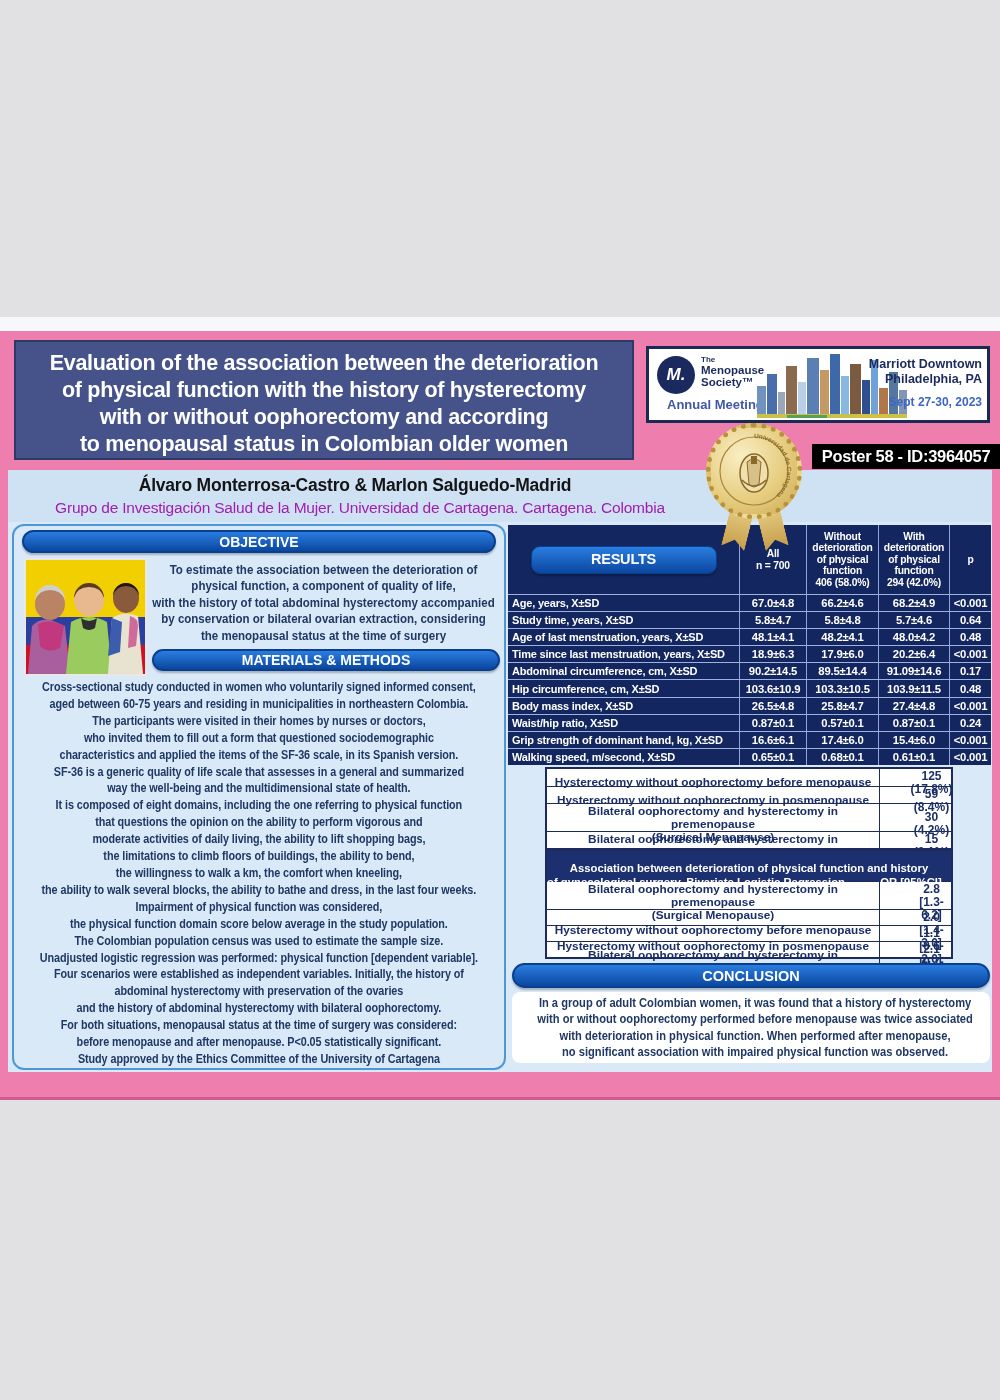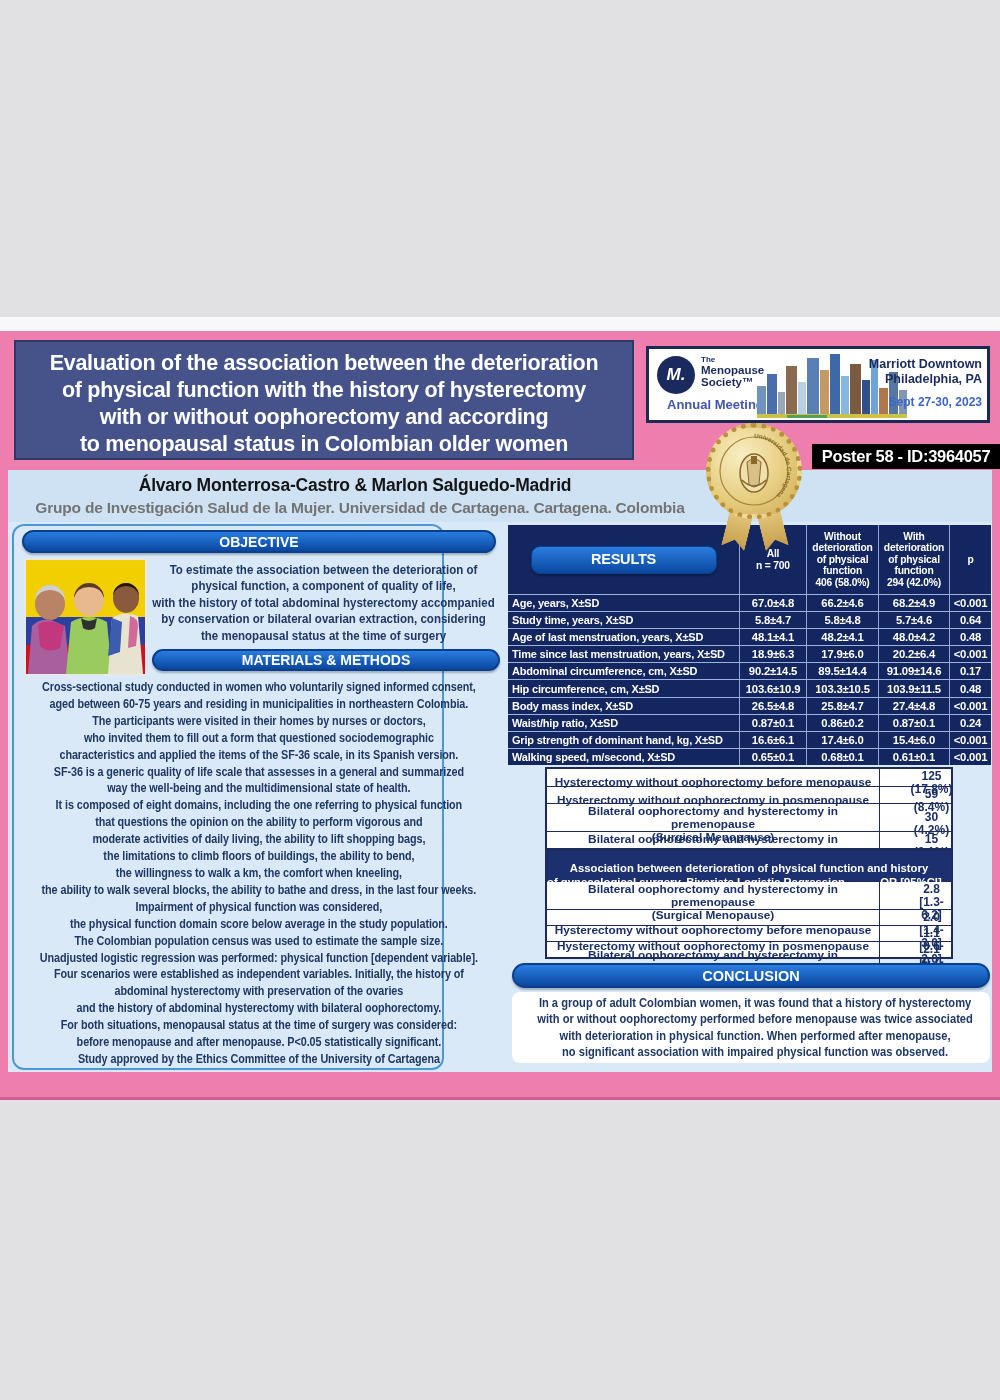--- a/index.html
+++ b/index.html
@@ -21,30 +21,30 @@
   .skyline { position:absolute; left:108px; bottom:2px; }
   .venue { position:absolute; right:5px; top:8px; text-align:right; }
   .venue-l1, .venue-l2 { font-size:12.5px; font-weight:bold; color:#1b2a5e; line-height:15px; }
   .dates { font-size:12px; font-weight:bold; color:#3c66c4; margin-top:8px; }
   .poster-id { position:absolute; left:812px; top:113px; width:188px; height:25px; background:#000; color:#fff;
     font-weight:bold; font-size:16.5px; display:flex; align-items:center; justify-content:center; letter-spacing:-0.3px; }
   .badge { position:absolute; left:700px; top:92px; width:112px; height:140px; z-index:5; }
 
   .authors-strip { position:absolute; left:8px; top:139px; width:984px; height:52px; background:#cfe2f4; text-align:center; }
   .authors { font-size:17.5px; font-weight:bold; color:#141414; margin-top:5px; margin-right:290px; letter-spacing:-0.2px; }
-  .affiliation { font-size:15.5px; font-weight:bold; color:#737373; margin-top:3px; margin-right:280px; letter-spacing:-0.2px; }
+  .affiliation { font-size:15.5px; font-weight:normal; color:#a21caf; margin-top:3px; margin-right:280px; letter-spacing:-0.2px; }
 
   .content-bg { position:absolute; left:8px; top:191px; width:984px; height:550px; background:#d9e9f7; }
 
   
   .pill { background:linear-gradient(180deg,#2a7de0,#0a47a0); border:2px solid #0a3f8e; border-radius:13px; color:#fff;
     font-weight:bold; display:flex; align-items:center; justify-content:center; box-shadow:0 2px 2px rgba(0,0,0,.25); }
 
   
-  .left-panel { position:absolute; left:12px; top:193px; width:432px; height:546px; border:2px solid #4e97d6; border-radius:12px; }
+  .left-panel { position:absolute; left:12px; top:193px; width:494px; height:546px; border:2px solid #4e97d6; border-radius:12px; }
   .objective-pill { position:absolute; left:8px; top:4px; width:474px; height:23px; font-size:14px; }
   .photo { position:absolute; left:10px; top:32px; width:123px; height:118px; border:2px solid #e8e8e8; }
   .objective-text { position:absolute; left:134px; top:36px; width:390px; text-align:center; color:#1f3864;
     font-weight:bold; font-size:12.8px; line-height:16.4px; transform:scaleX(.9); transform-origin:left top; }
   .mm-pill { position:absolute; left:138px; top:123px; width:348px; height:22px; font-size:14px; }
   .methods-text { position:absolute; left:2px; top:153px; width:552px; text-align:center; color:#1f3864;
     font-weight:bold; font-size:12.3px; line-height:16.9px; transform:scaleX(.88); transform-origin:left top; letter-spacing:-0.1px; }
 
   
   .results-table { position:absolute; left:508px; top:194px; width:483px; height:240px; background:#13265f; color:#fff; display:flex; flex-direction:column; }
@@ -292,21 +292,21 @@
         <div class="r-row">
             <div class="r-cell">Body mass index, X±SD</div>
             <div class="r-cell">26.5±4.8</div>
             <div class="r-cell">25.8±4.7</div>
             <div class="r-cell">27.4±4.8</div>
             <div class="r-cell">&lt;0.001</div>
           </div>
         <div class="r-row">
             <div class="r-cell">Waist/hip ratio, X±SD</div>
             <div class="r-cell">0.87±0.1</div>
-            <div class="r-cell">0.86±0.2</div>
+            <div class="r-cell">0.57±0.1</div>
             <div class="r-cell">0.87±0.1</div>
             <div class="r-cell">0.24</div>
           </div>
         <div class="r-row">
             <div class="r-cell">Grip strength of dominant hand, kg, X±SD</div>
             <div class="r-cell">16.6±6.1</div>
             <div class="r-cell">17.4±6.0</div>
             <div class="r-cell">15.4±6.0</div>
             <div class="r-cell">&lt;0.001</div>
           </div>

